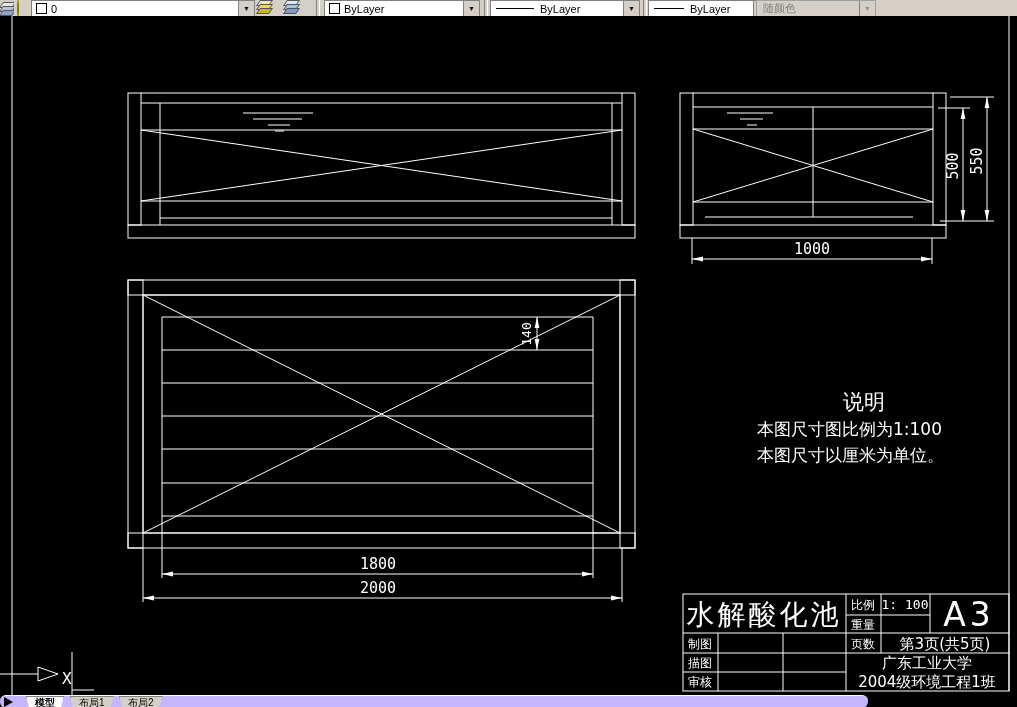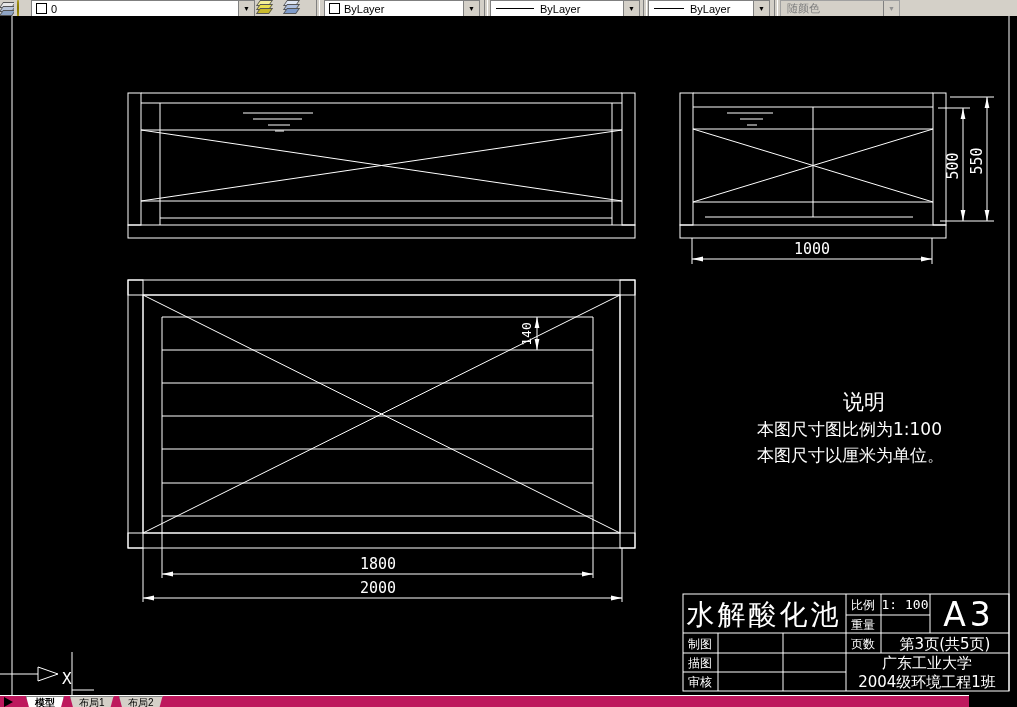--- a/index.html
+++ b/index.html
@@ -30,22 +30,22 @@
   .stack-blue i:nth-child(1){top:0;background:#dfe6f4;}
   .stack-blue i:nth-child(2){top:4px;background:#aebfe0;}
   .stack-blue i:nth-child(3){top:8px;background:#7f9ccb;}
   .stack-gray i:nth-child(1){top:2px;background:#e8e8e8;}
   .stack-gray i:nth-child(2){top:6px;background:#b8c4d8;}
   .stack-gray i:nth-child(3){top:10px;background:#8ea4c4;}
   .bulb{width:8px;height:8px;border-radius:50%;background:#ffe24a;border:1px solid #8a7a00;
     margin-left:3px;flex:none;}
 
   
-  .tabbar{position:absolute;top:695px;left:0;width:969px;height:12px;background:#be185d;
-    border-top:1px solid #fff;overflow:hidden;font-size:10px;}
+  .tabbar{position:absolute;top:695px;left:0;width:868px;height:12px;background:#c4b5fd;
+    border-top:1px solid #fff;overflow:hidden;font-size:10px;border-radius:6px;}
   .tab-nav{position:absolute;left:4px;top:1px;width:0;height:0;
     border-top:5px solid transparent;border-bottom:5px solid transparent;border-left:9px solid #000;}
   .tab{position:absolute;top:0;height:14px;padding:0 8px;line-height:12px;color:#000;
     border:1px solid #808080;border-bottom:none;background:#d4d0c8;
     clip-path:polygon(0 0,100% 0,calc(100% - 4px) 100%,4px 100%);}
   .tab.active{background:#fff;font-weight:bold;}
 
   
   svg.cad{position:absolute;top:16px;left:0;background:#000;}
   svg.cad line,svg.cad path.s,svg.cad rect,svg.cad polygon.o{stroke:#fff;stroke-width:1;fill:none;}
@@ -110,21 +110,21 @@
     <div class="sep" style="left:643px;"></div>
 
     <div class="combo" style="left:648px;width:120px;">
       <span class="lt-sample" style="width:30px;"></span>
       <span>ByLayer</span>
       <span class="dd">▼</span>
     </div>
 
     <div class="sep" style="left:774px;"></div>
 
-    <div class="combo disabled" style="left:780px;width:118px;">
+    <div class="combo disabled" style="left:756px;width:118px;">
       <span style="margin-left:6px;">随颜色</span>
       <span class="dd">▼</span>
     </div>
   </div>
 
   <svg class="cad" width="1017" height="679" viewBox="0 0 1017 679">
     <defs>
       <pattern id="hatch" width="6" height="6" patternUnits="userSpaceOnUse" patternTransform="rotate(45)">
         <line x1="0" y1="0" x2="0" y2="6" stroke="#ffffff" stroke-width="1"></line>
       </pattern>

